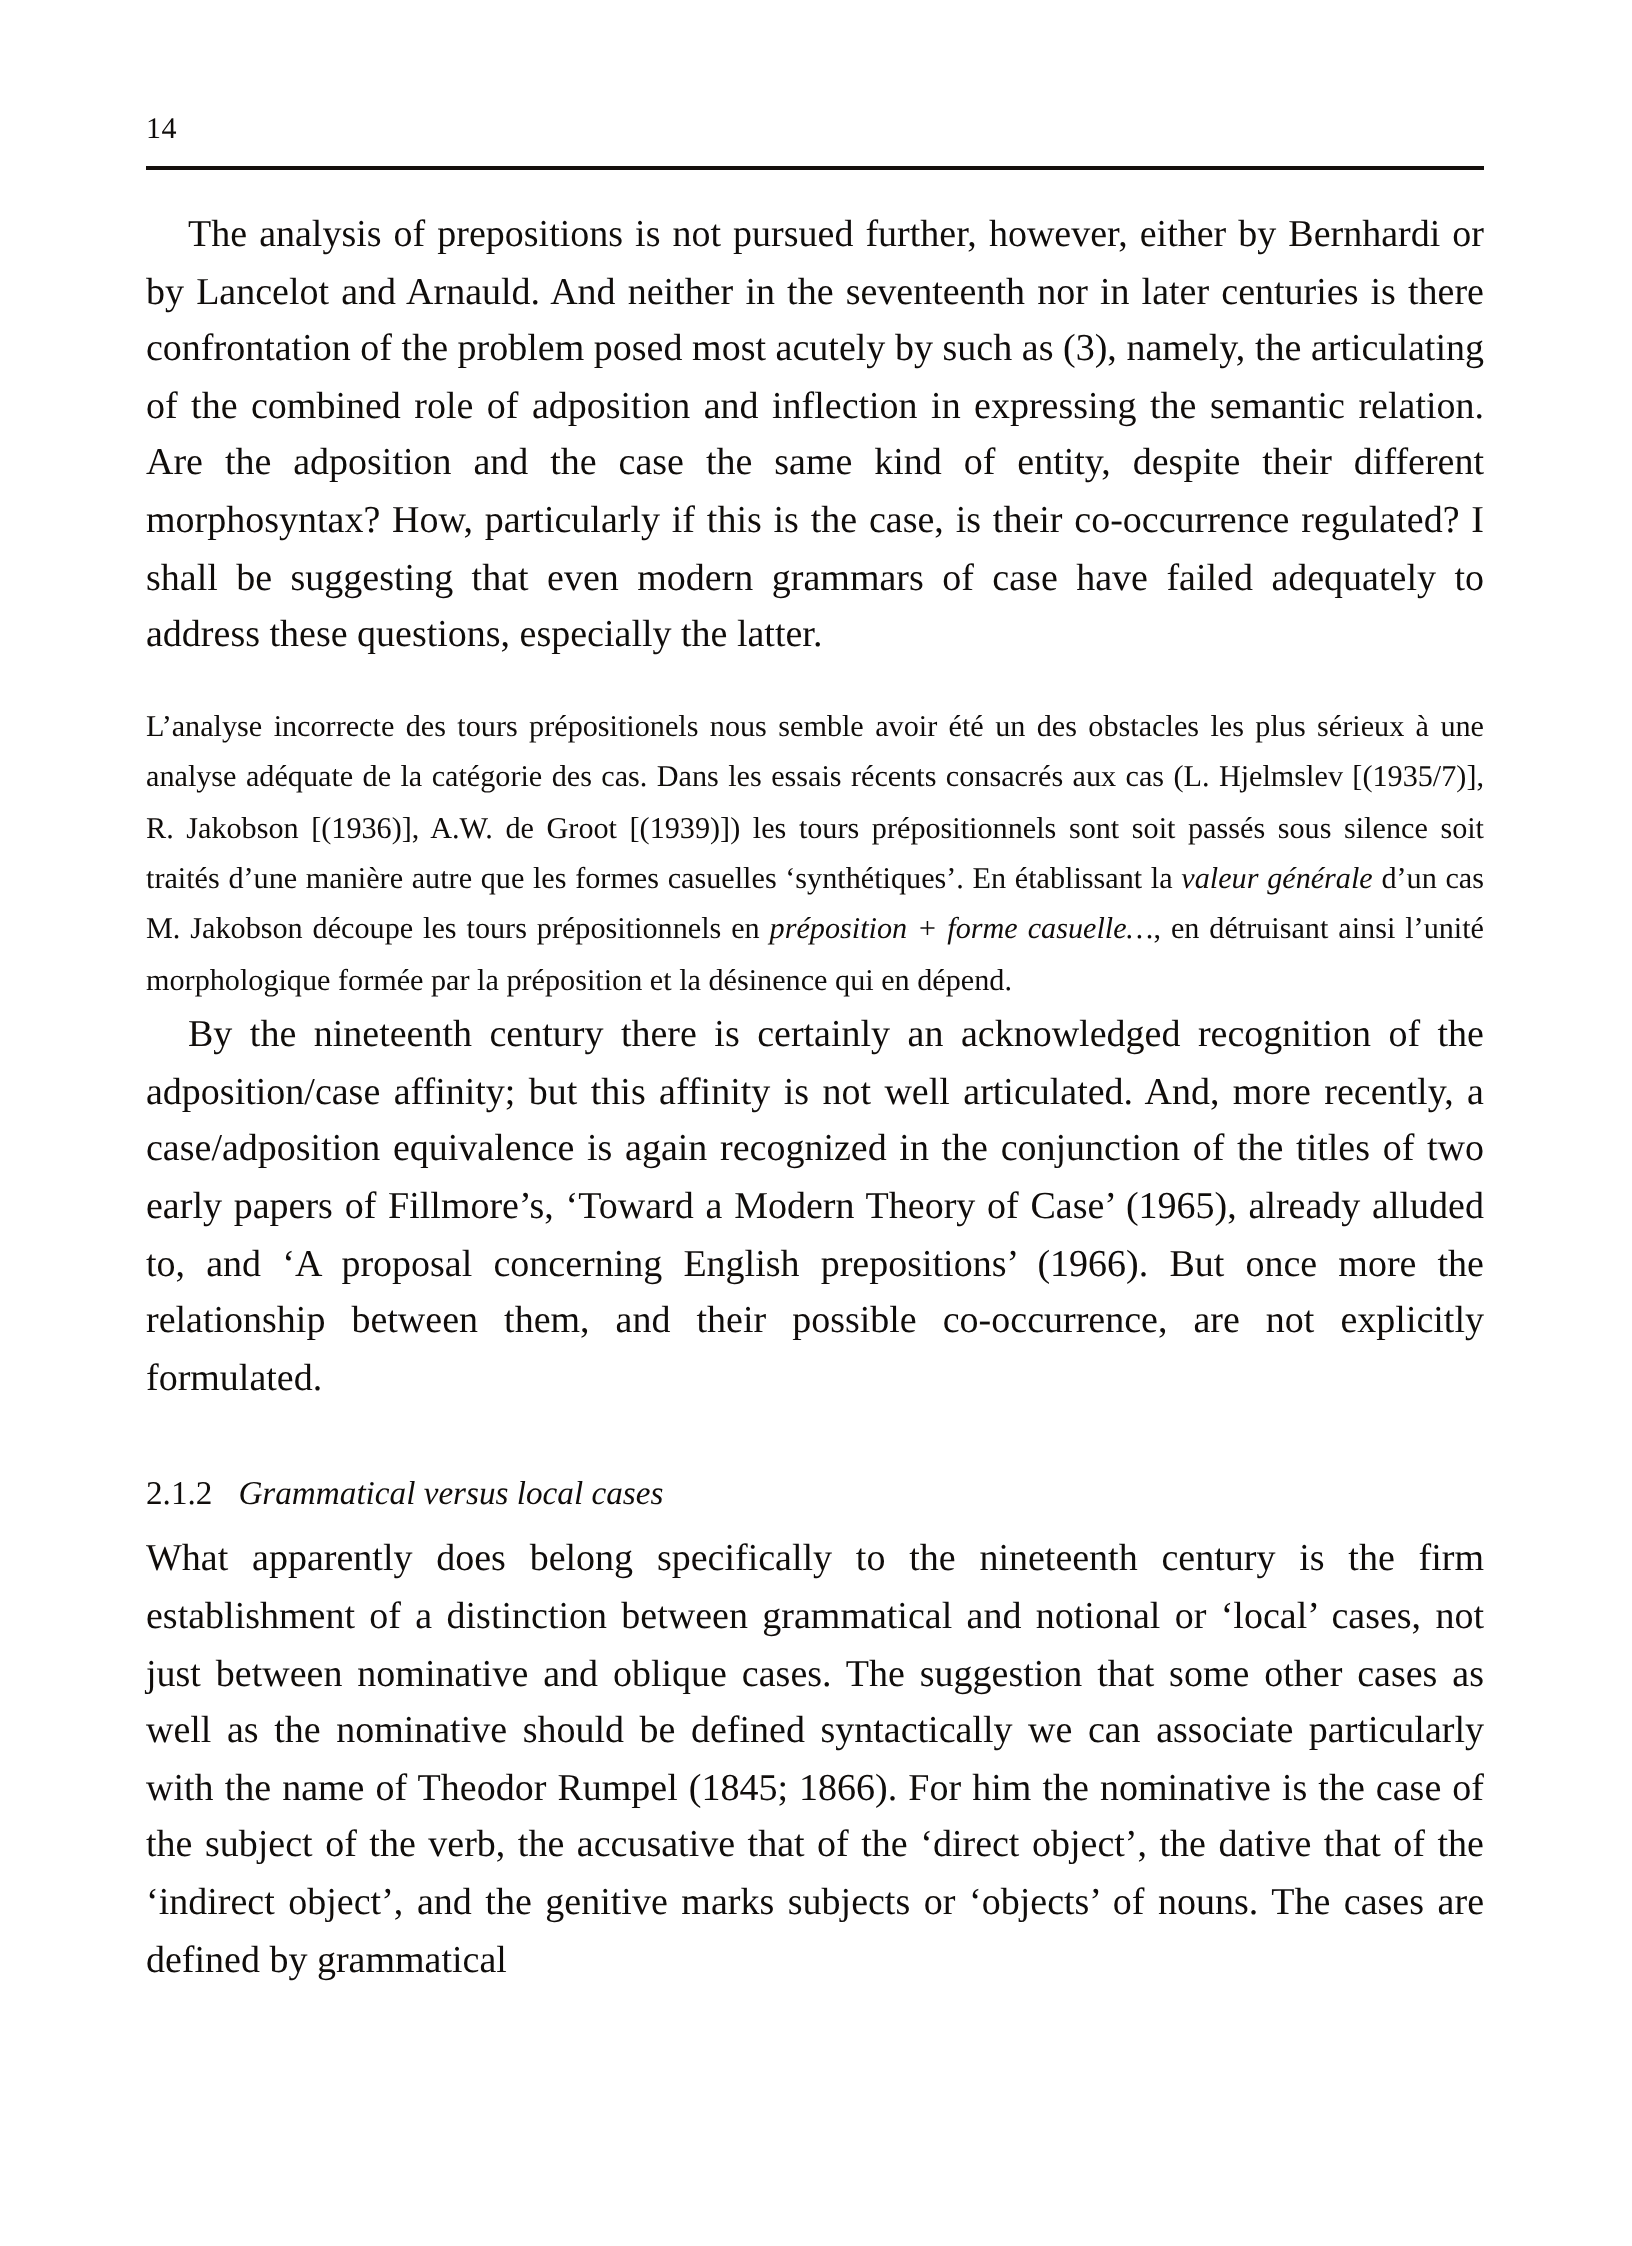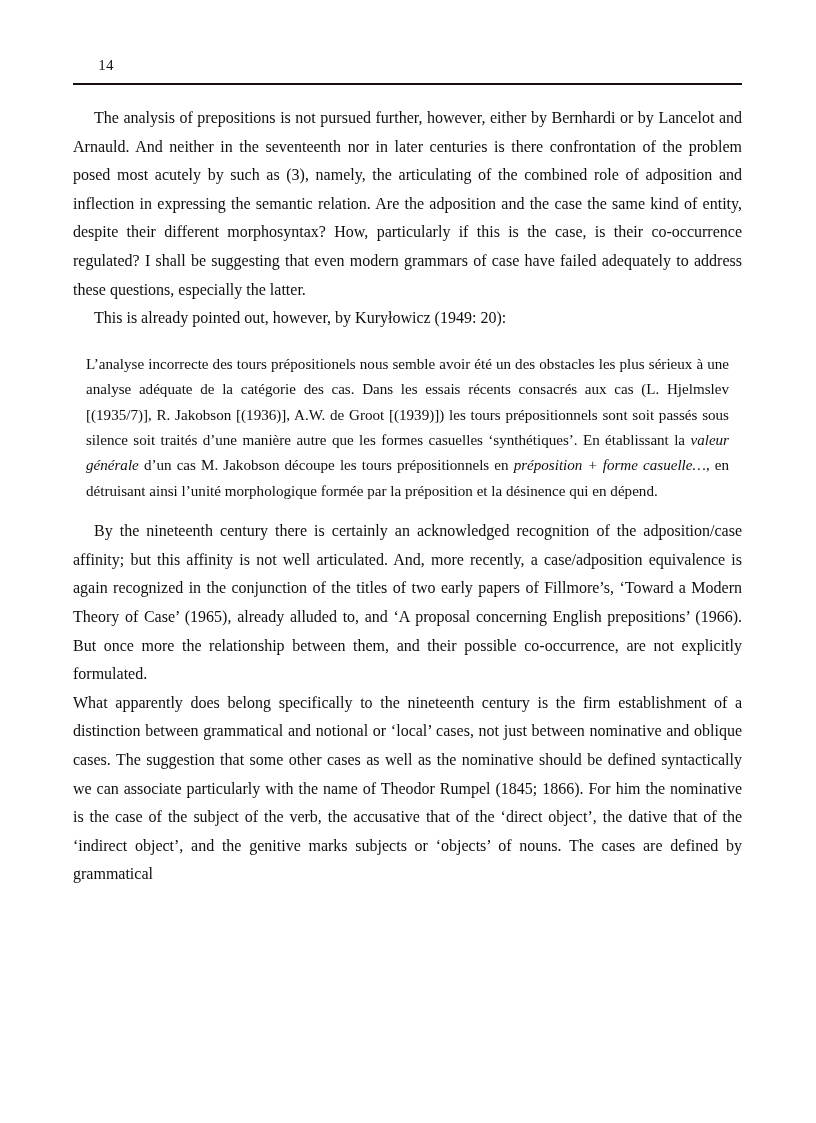--- a/index.html
+++ b/index.html
@@ -31,62 +31,61 @@
     align-items: baseline;
     height: 22px;
     font-size: 15.5px;
     letter-spacing: 0.2px;
   }
   .folio {
     width: 66px;
     flex: 0 0 66px;
     font-size: 15px;
     font-variant-numeric: oldstyle-nums;
-    text-align: center;
   }
   .head-title {
     font-style: italic;
     font-size: 16.5px;
     letter-spacing: 0.3px;
   }
   .head-rule {
     border: 0;
     border-top: 2px solid #15100d;
     margin: 4px 0 0 0;
     width: 100%;
     height: 0;
   }
 
   
   .body-block {
     margin-top: 19px;
   }
   p.body {
     margin: 0;
-    font-size: 16px;
+    font-size: 19px;
     line-height: 28.6px;
     text-align: justify;
     text-justify: inter-word;
     hyphens: manual;
     -webkit-hyphens: manual;
   }
   p.body.indent {
     text-indent: 21px;
   }
 
   
   .quote {
     margin: 19px 0 0 0;
     font-size: 15.1px;
     line-height: 25.4px;
     text-align: justify;
     text-justify: inter-word;
   }
   .quote p {
-    margin: 13px;
+    margin: 0;
   }
   .quote i, .body i {
     font-style: italic;
   }
 
   .after-quote {
     margin-top: 19px;
   }
 
   
@@ -114,27 +113,29 @@
 
     <div class="running-head">
       <span class="folio">14</span>
     </div>
     <hr class="head-rule">
 
     <div class="body-block">
 
       <p class="body indent">The analysis of prepositions is not pursued further, however, either by Bernhardi or by Lancelot and Arnauld. And neither in the seventeenth nor in later centuries is there confrontation of the problem posed most acutely by such as (3), namely, the articulating of the combined role of adposition and inflection in expressing the semantic relation. Are the adposition and the case the same kind of entity, despite their different morphosyntax? How, particularly if this is the case, is their co-occurrence regulated? I shall be suggesting that even modern grammars of case have failed adequately to address these questions, especially the latter.</p>
 
-      <p class="body indent">This is already pointed out, however, by Kuryłowicz (1949: 20):</p>
 
       <blockquote class="quote">
         <p><span>L’analyse incorrecte des tours prépositionels nous semble avoir été un des obstacles les plus sérieux à une analyse adéquate de la catégorie des cas. Dans les essais récents consacrés aux cas (L. Hjelmslev [(1935/7)], R. Jakobson [(1936)], A.W. de Groot [(1939)]) les tours prépositionnels sont soit passés sous silence soit traités d’une manière autre que les formes casuelles ‘synthétiques’. En établissant la </span><i>valeur générale</i><span> d’un cas M. Jakobson découpe les tours prépositionnels en </span><i>préposition + forme casuelle…</i><span>, en détruisant ainsi l’unité morphologique formée par la préposition et la désinence qui en dépend.</span></p>
       </blockquote>
 
 
       <p class="body indent">By the nineteenth century there is certainly an acknowledged recognition of the adposition/case affinity; but this affinity is not well articulated. And, more recently, a case/adposition equivalence is again recognized in the conjunction of the titles of two early papers of Fillmore’s, ‘Toward a Modern Theory of Case’ (1965), already alluded to, and ‘A proposal concerning English prepositions’ (1966). But once more the relationship between them, and their possible co-occurrence, are not explicitly formulated.</p>
 
+      <h2 class="section-head">
+        <span class="section-num">2.1.2</span><span class="section-title">Grammatical versus local cases</span>
+      </h2>
 
       <p class="body">What apparently does belong specifically to the nineteenth century is the firm establishment of a distinction between grammatical and notional or ‘local’ cases, not just between nominative and oblique cases. The suggestion that some other cases as well as the nominative should be defined syntactically we can associate particularly with the name of Theodor Rumpel (1845; 1866). For him the nominative is the case of the subject of the verb, the accusative that of the ‘direct object’, the dative that of the ‘indirect object’, and the genitive marks subjects or ‘objects’ of nouns. The cases are defined by grammatical</p>
 
     </div>
   </div>
 </div>
 
 </body></html>

